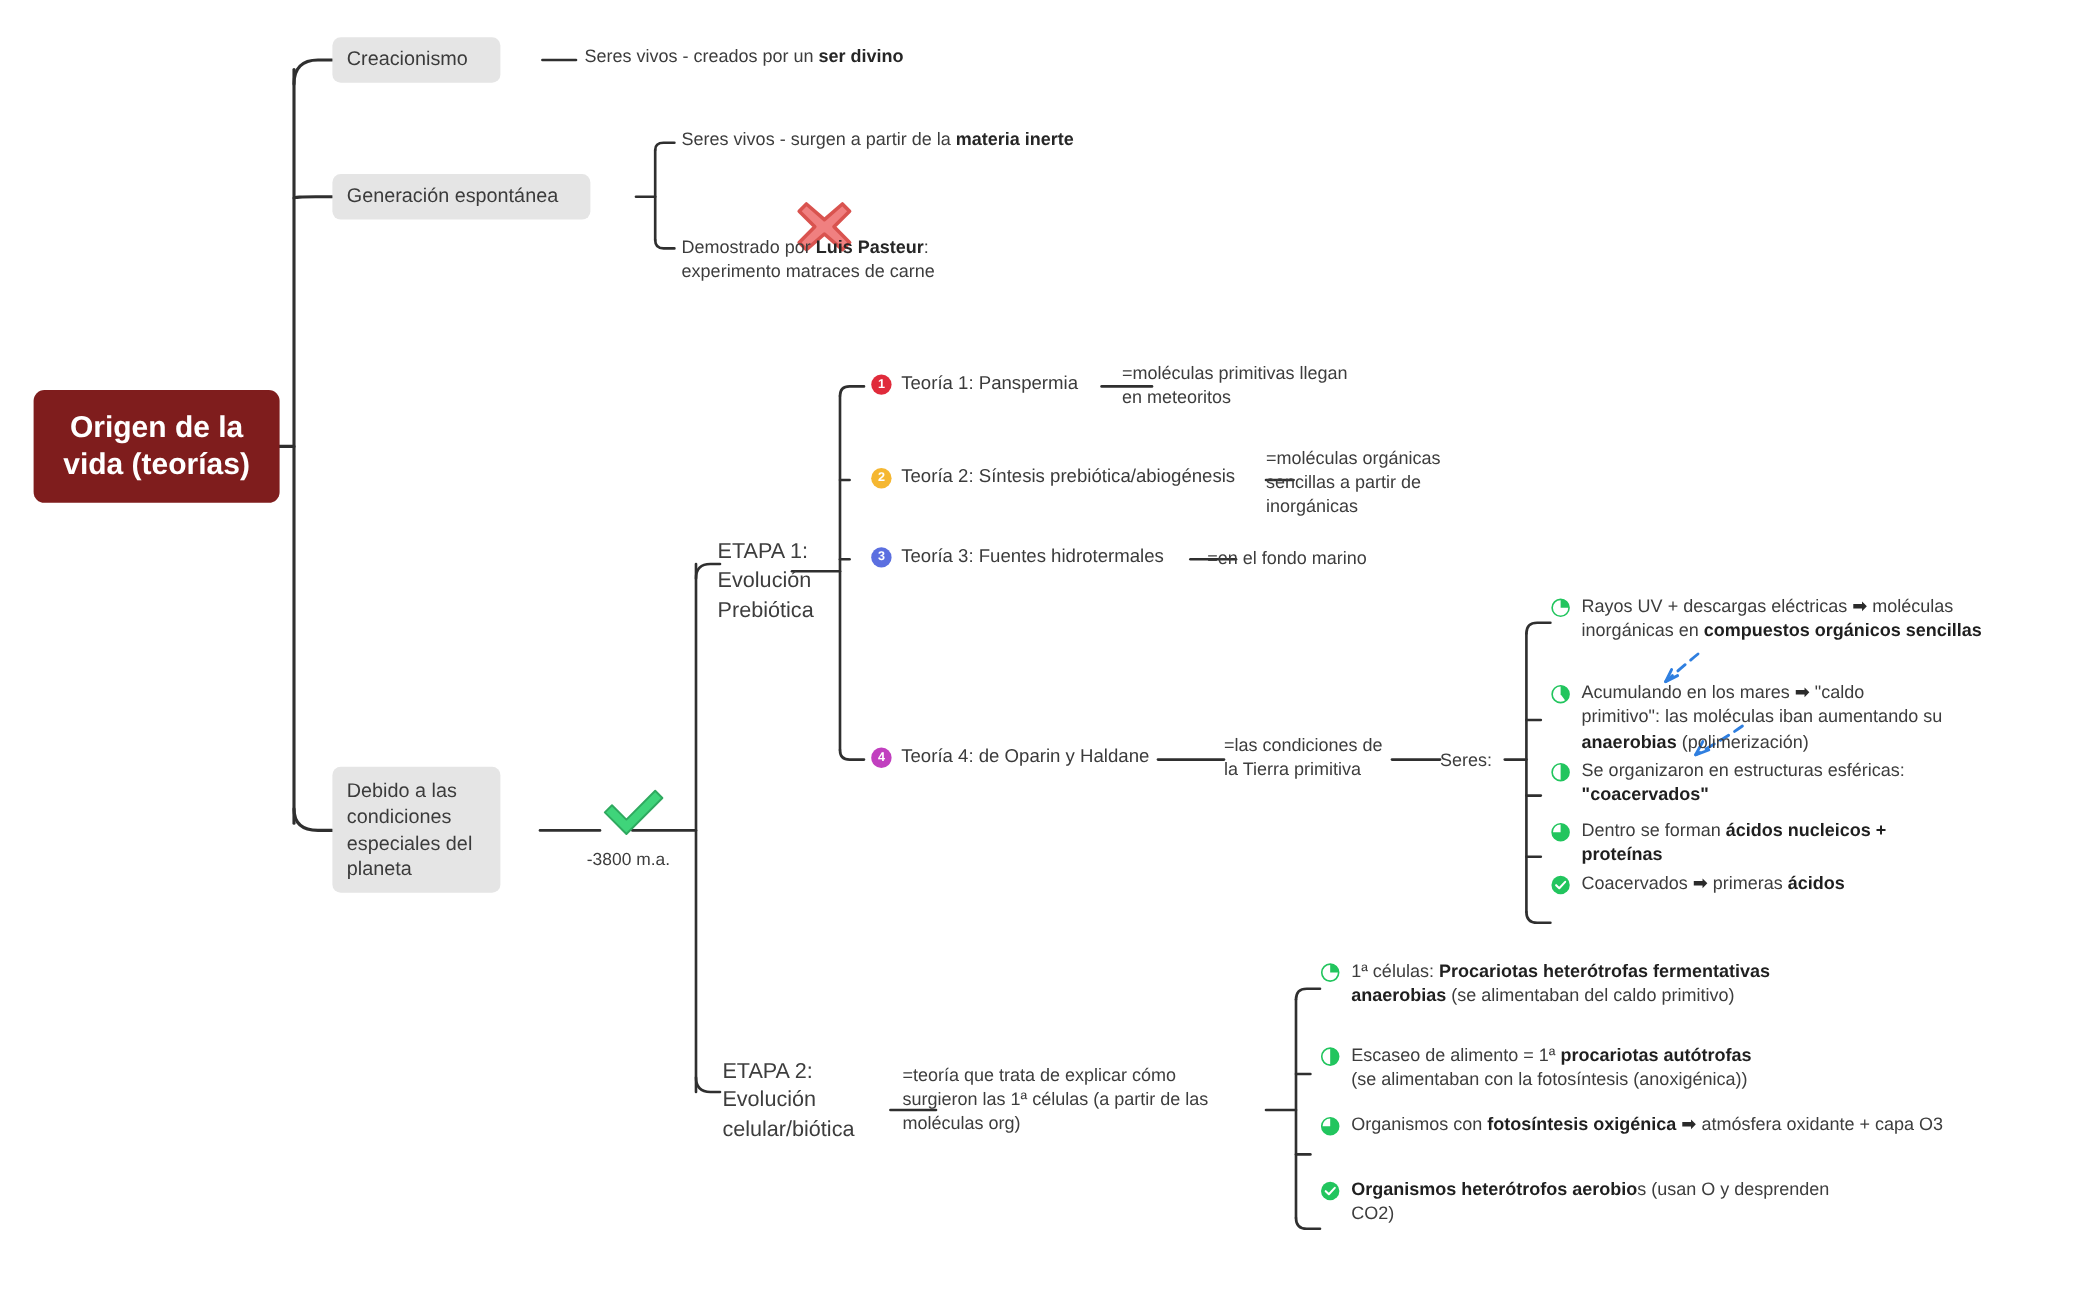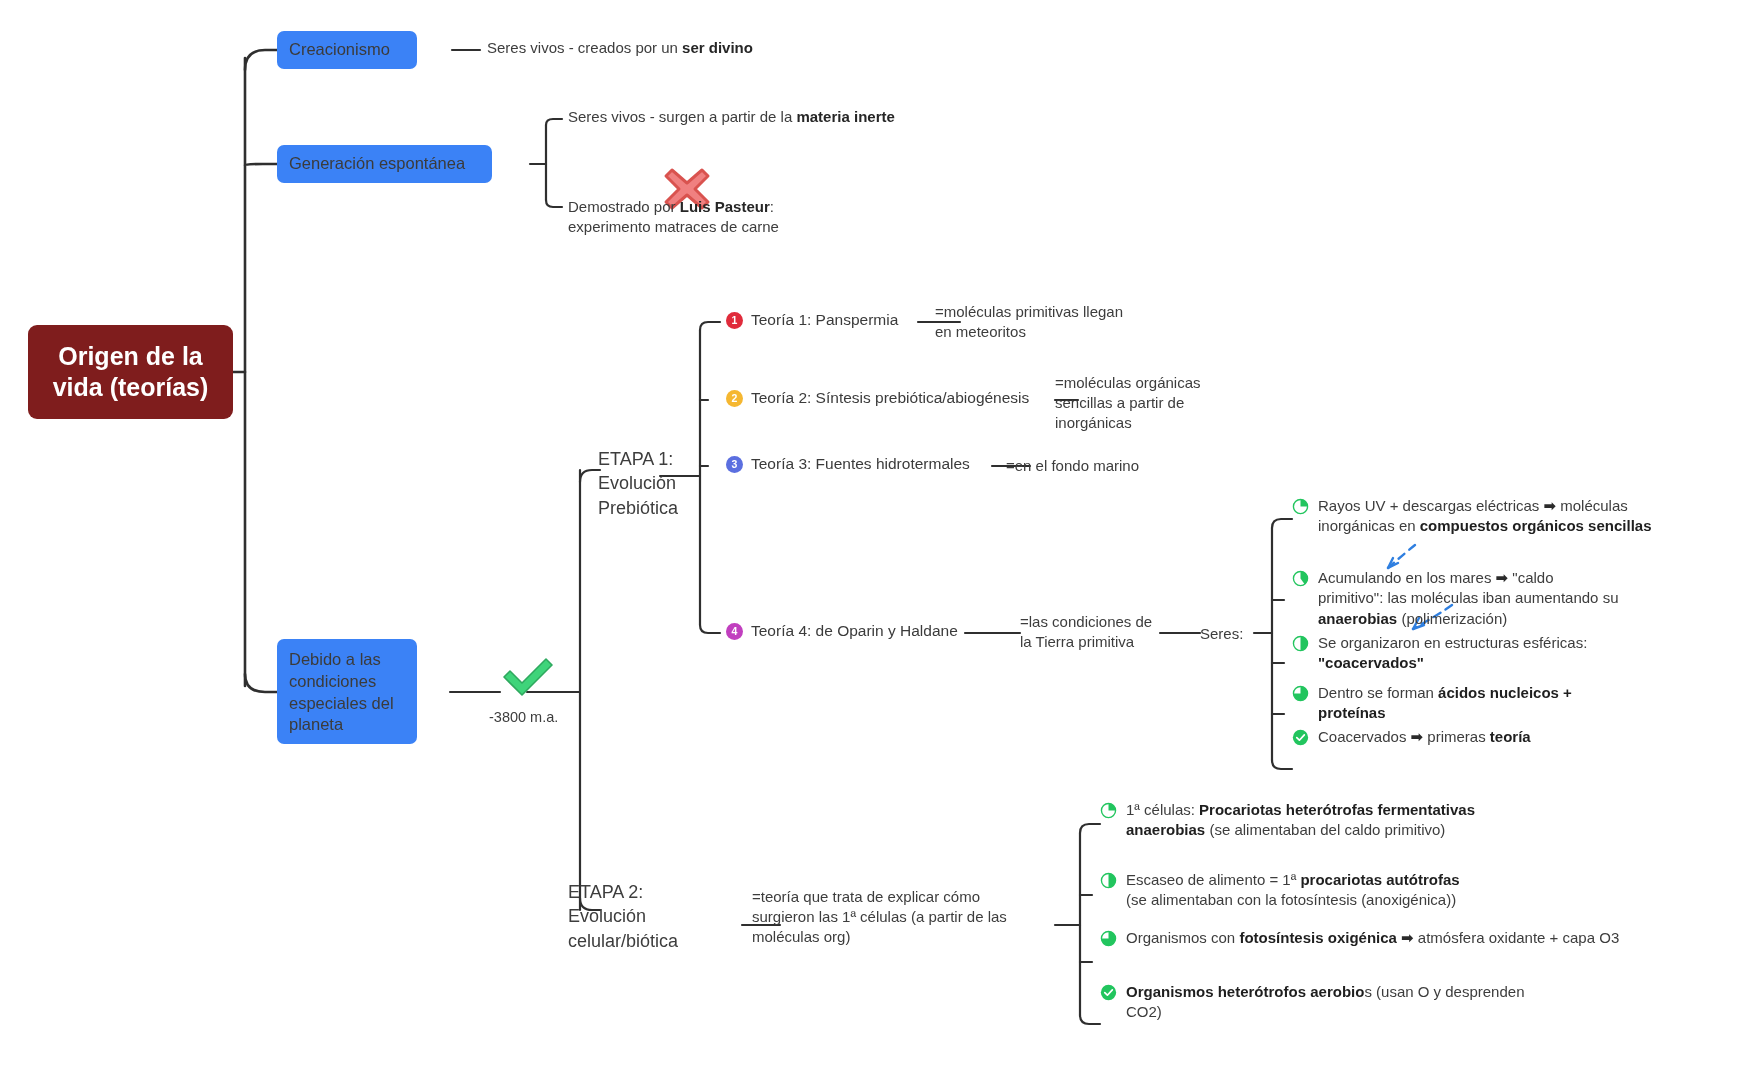--- a/index.html
+++ b/index.html
@@ -16,21 +16,21 @@
   
   .root{
     background:#7f1d1d;color:#ffffff;border-radius:9px;
     font-size:25px;font-weight:bold;line-height:1.25;
     display:flex;align-items:center;justify-content:center;text-align:center;
     padding:10px 14px;
   }
 
   
   .grey{
-    background:#3b82f6;border-radius:7px;color:#3b3b3b;
+    background:#e5e5e5;border-radius:7px;color:#3b3b3b;
     font-size:16.5px;line-height:1.32;padding:7px 12px;
     display:flex;align-items:center;
   }
   .grey.multiline{display:block;}
 
   
   .plain{font-size:15px;line-height:1.33;color:#3d3d3d;}
   .plain b{font-weight:bold;color:#262626;}
   .stage{font-size:18px;line-height:1.35;color:#3d3d3d;}
 
@@ -228,25 +228,25 @@
           <circle cx="10" cy="10" r="8.3" fill="#ffffff" stroke="#22C55E" stroke-width="1.6"></circle>
           <path d="M10,10 L10,1.6999999999999993 A8.3,8.3 0 1,1 1.70,10.00 Z" fill="#22C55E"></path>
         </svg>
         <div class="bullet-txt"><span>Dentro se forman </span><b>ácidos nucleicos + proteínas</b></div>
       </div>
       <div class="node bullet-row" style="left: 1292px; top: 727px; width: 260px;">
         <svg class="pie" viewBox="0 0 20 20">
           <circle cx="10" cy="10" r="9" fill="#22C55E"></circle>
           <path d="M5.6,10.2 L8.7,13.2 L14.5,6.9" fill="none" stroke="#ffffff" stroke-width="2" stroke-linecap="round" stroke-linejoin="round"></path>
         </svg>
-        <div class="bullet-txt"><span>Coacervados </span><span class="arrow-glyph">➡</span><span> primeras </span><b>teoría</b></div>
+        <div class="bullet-txt"><span>Coacervados </span><span class="arrow-glyph">➡</span><span> primeras </span><b>ácidos</b></div>
       </div>
     </div>
 
-  <div class="node stage" style="left:568px;top:880px;width:120px;">
+  <div class="node stage" style="left:602px;top:880px;width:120px;">
     <span>ETAPA 2: Evolución celular/biótica</span>
   </div>
   <div class="node plain" style="left:752px;top:887px;width:280px;">=teoría que trata de explicar cómo surgieron las 1ª células (a partir de las moléculas org)</div>
 
   <div id="etapa2-list">
       <div class="node bullet-row" style="left: 1100px; top: 800px; width: 440px;">
         <svg class="pie" viewBox="0 0 20 20">
           <circle cx="10" cy="10" r="8.3" fill="#ffffff" stroke="#22C55E" stroke-width="1.6"></circle>
           <path d="M10,10 L10,1.6999999999999993 A8.3,8.3 0 0,1 18.30,10.00 Z" fill="#22C55E"></path>
         </svg>

